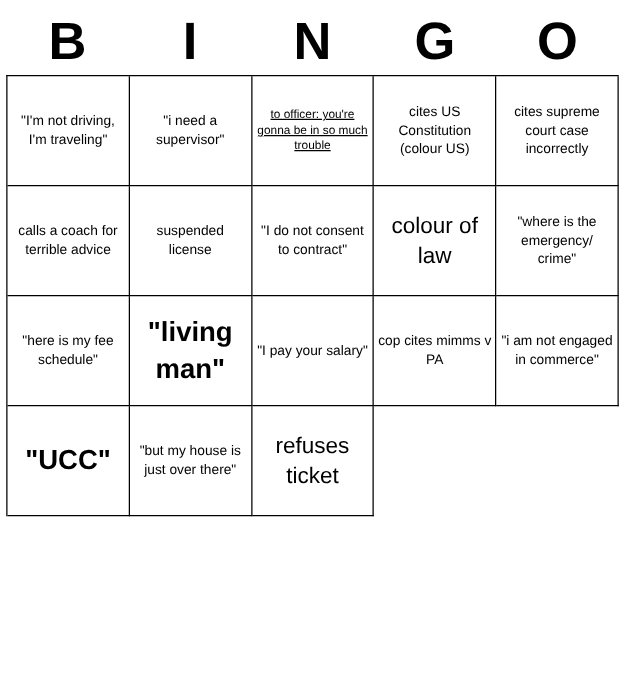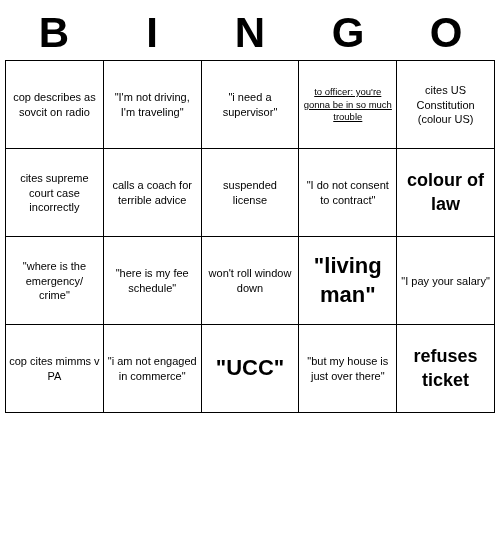--- a/index.html
+++ b/index.html
@@ -41,21 +41,21 @@
       display: flex;
       align-items: center;
       justify-content: center;
       text-align: center;
       padding: 4px 3px;
       font-size: 11px;
       line-height: 1.3;
     }
     .bingo-cell.large-text {
       font-size: 18px;
-      font-weight: bold;
+      font-weight: normal;
     }
     .bingo-cell.xlarge-text {
       font-size: 22px;
       font-weight: bold;
     }
     .bingo-cell.small-text {
       font-size: 9.5px;
       text-decoration: underline;
     }
   </style>
@@ -64,23 +64,20 @@
 
 <div class="bingo-card">
   <div class="bingo-header">
   <div class="bingo-header-cell">B</div>
       <div class="bingo-header-cell">I</div>
       <div class="bingo-header-cell">N</div>
       <div class="bingo-header-cell">G</div>
       <div class="bingo-header-cell">O</div>
     </div>
   <div class="bingo-grid">
-  <div class="bingo-cell">
-        <span>cop describes as sovcit on radio</span>
-      </div>
       <div class="bingo-cell">
         <span>"I'm not driving, I'm traveling"</span>
       </div>
       <div class="bingo-cell">
         <span>"i need a supervisor"</span>
       </div>
       <div class="bingo-cell small-text">
         <span>to officer: you're gonna be in so much trouble</span>
       </div>
       <div class="bingo-cell">
@@ -100,23 +97,20 @@
       </div>
       <div class="bingo-cell large-text">
         <span>colour of law</span>
       </div>
       <div class="bingo-cell">
         <span>"where is the emergency/ crime"</span>
       </div>
       <div class="bingo-cell">
         <span>"here is my fee schedule"</span>
       </div>
-      <div class="bingo-cell">
-        <span>won't roll window down</span>
-      </div>
       <div class="bingo-cell xlarge-text">
         <span>"living man"</span>
       </div>
       <div class="bingo-cell">
         <span>"I pay your salary"</span>
       </div>
       <div class="bingo-cell">
         <span>cop cites mimms v PA</span>
       </div>
       <div class="bingo-cell">

